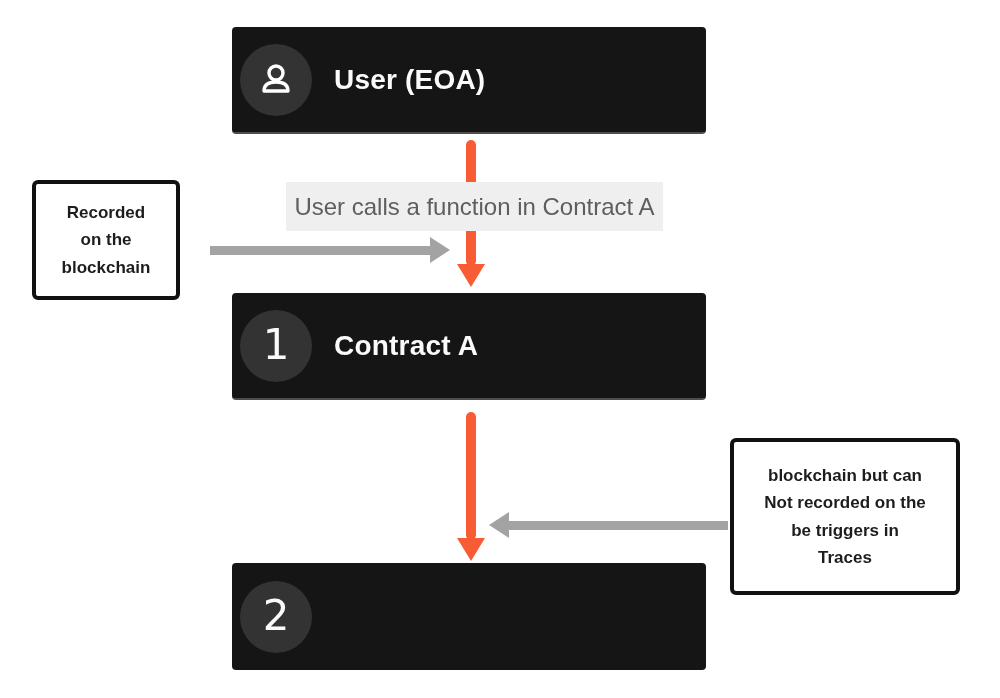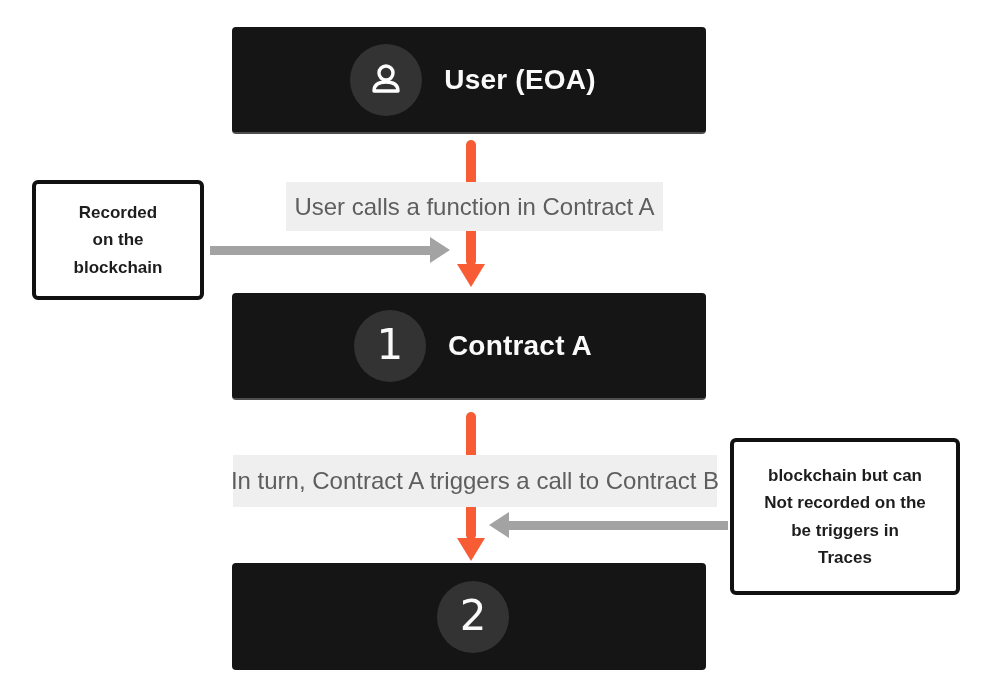--- a/index.html
+++ b/index.html
@@ -13,21 +13,20 @@
   .canvas { position: absolute; inset: 0; width: 1000px; height: 698px; }
 
   
   .node {
     position: absolute;
     left: 232px; width: 474px; height: 107px;
     background: #151515;
     border-radius: 4px;
     display: flex; align-items: center;
     padding-left: 8px;
-    justify-content: center;
   }
   .node.has-underline { border-bottom: 2px solid #4e4e4e; }
   .node-user { top: 27px; }
   .node-a { top: 293px; }
   .node-b { top: 563px; }
 
   .badge {
     width: 72px; height: 72px;
     border-radius: 50%;
     background: #333333;
@@ -87,21 +86,21 @@
     border: 4px solid #111111;
     border-radius: 6px;
     color: #1d1d1d;
     font-size: 17px; font-weight: 700;
     display: flex; flex-direction: column;
     align-items: center; justify-content: center;
     text-align: center;
     line-height: 1.6;
     z-index: 3;
   }
-  .note-left  { left: 32px;  top: 180px; width: 172px; height: 120px; }
+  .note-left  { left: 32px;  top: 180px; width: 148px; height: 120px; }
   .note-right { left: 730px; top: 438px; width: 230px; height: 157px; }
 
   
   .gray-shaft {
     position: absolute;
     height: 9px; background: #a3a3a3;
     z-index: 1;
   }
   .gray-shaft-left  { left: 210px; top: 246px; width: 222px; }
   .gray-shaft-right { left: 508px; top: 521px; width: 220px; }
@@ -141,21 +140,20 @@
 
   <div class="node node-a has-underline">
     <div class="badge">
       <span class="badge-num">1</span>
     </div>
     <div class="node-title">Contract A</div>
   </div>
 
   <div class="stem stem-2"></div>
   <div class="arrowhead-down head-2"></div>
-  <div class="edge-label edge-label-2">In turn, Contract A triggers a call to Contract B</div>
 
   <div class="node node-b">
     <div class="badge">
       <span class="badge-num">2</span>
     </div>
   </div>
 
   <div class="note note-left">
     <div>Recorded</div>
     <div>on the</div>

